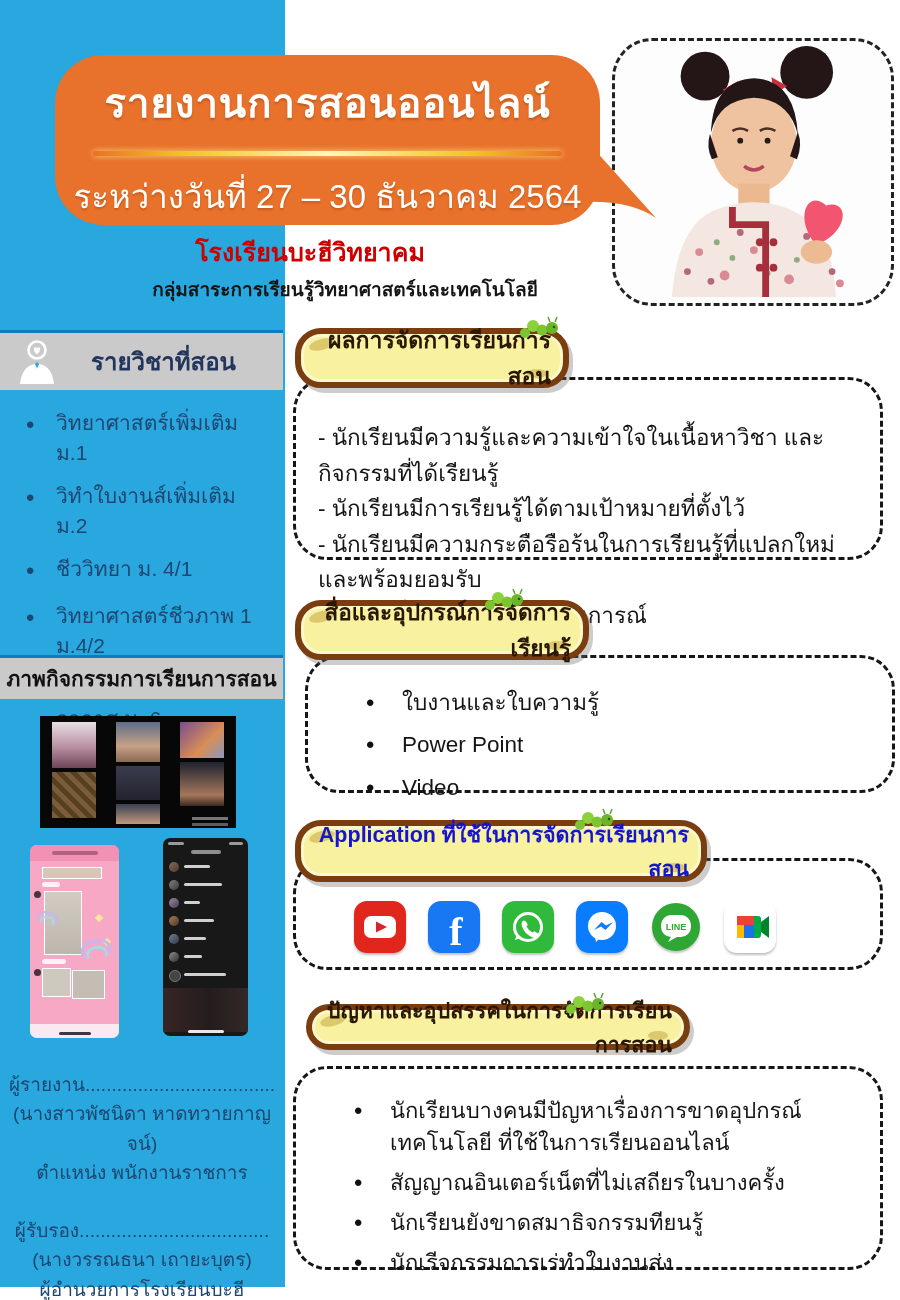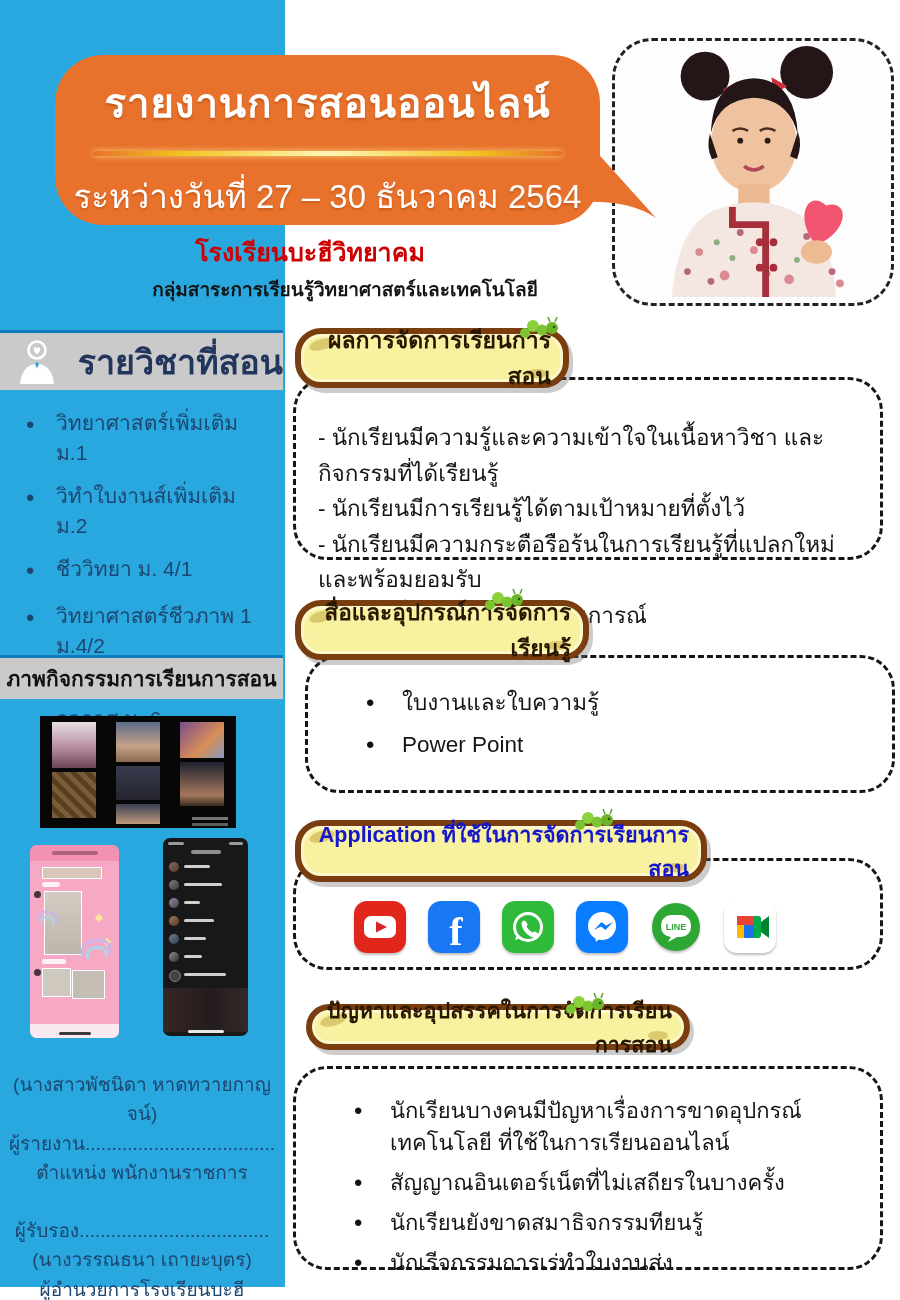--- a/index.html
+++ b/index.html
@@ -28,21 +28,21 @@
               color:#141414;font-size:19px;font-weight:bold;z-index:5;}
 
   
   .photo-card{position:absolute;left:612px;top:38px;width:276px;height:262px;background:#fdfdfd;
               border:3px dashed #222;border-radius:40px;overflow:hidden;z-index:2;}
 
   
   .side-bar-head{position:absolute;left:0;width:283px;background:#CACACA;
                  border-top:3px solid #0E7CBD;display:flex;align-items:center;box-sizing:border-box;}
   #subjects-bar{top:330px;height:60px;}
-  #subjects-bar .bar-title{flex:1;text-align:right;color:#22355C;font-size:34px;font-weight:bold;}
+  #subjects-bar .bar-title{flex:1;text-align:center;color:#22355C;font-size:24px;font-weight:bold;padding-right:14px;}
   #activities-bar{top:655px;height:44px;justify-content:center;}
   #activities-bar .bar-title{color:#111;font-size:21px;font-weight:bold;text-align:center;}
   .person-ic{margin-left:16px;flex:0 0 auto;}
 
   
   .subject-list{position:absolute;left:26px;top:408px;width:238px;color:#1D4670;}
   .subject-item{display:flex;margin-bottom:12px;font-size:21px;line-height:1.45;}
   .subject-item .dot{width:30px;font-size:24px;flex:0 0 auto;}
 
   
@@ -297,22 +297,22 @@
       </div>
     <div class="pr-row" style="top:132px">
       <span class="pr-av" style="background:#444;border:1px solid #777"></span>
       <span class="pr-name" style="width:42px"></span>
       </div>
     <div class="pr-photo"></div>
     <div class="pr-home"></div>
   </div>
 
   <div class="signature">
+    <div>ผู้รายงาน....................................</div>
     <div>(นางสาวพัชนิดา หาดทวายกาญจน์)</div>
-    <div>ผู้รายงาน....................................</div>
     <div>ตำแหน่ง พนักงานราชการ</div>
     <div class="sig-gap"></div>
     <div>ผู้รับรอง....................................</div>
     <div>(นางวรรณธนา เถายะบุตร)</div>
     <div>ผู้อำนวยการโรงเรียนบะฮีวิทยาคม</div>
   </div>
 
   <div class="dash-box box1">
     <div class="rline">- นักเรียนมีความรู้และความเข้าใจในเนื้อหาวิชา และกิจกรรมที่ได้เรียนรู้</div>
     <div class="rline">- นักเรียนมีการเรียนรู้ได้ตามเป้าหมายที่ตั้งไว้</div>
@@ -328,20 +328,21 @@
       <line x1="34" y1="6" x2="32" y2="1" stroke="#5AA32F" stroke-width="1.5"></line>
       <line x1="39" y1="6" x2="41" y2="1" stroke="#5AA32F" stroke-width="1.5"></line>
       <circle cx="38" cy="11" r="1.2" fill="#2c4a12"></circle>
     </svg>
     <span class="banner-text">ผลการจัดการเรียนการสอน</span>
   </div>
 
   <div class="dash-box box2">
     <div class="brow">ใบงานและใบความรู้</div>
     <div class="brow">Power Point</div>
+    <div class="brow">Video</div>
   </div>
   <div class="banner banner2">
     <svg class="cat cat2" width="48" height="24" viewBox="0 0 48 24">
       <circle cx="9" cy="17" r="5" fill="#7CC530"></circle>
         <circle cx="17" cy="10" r="6" fill="#8BD13C"></circle>
       <circle cx="26" cy="14" r="5.5" fill="#7CC530"></circle>
         <circle cx="36" cy="12" r="6" fill="#6CB52A"></circle>
       <line x1="34" y1="6" x2="32" y2="1" stroke="#5AA32F" stroke-width="1.5"></line>
       <line x1="39" y1="6" x2="41" y2="1" stroke="#5AA32F" stroke-width="1.5"></line>
       <circle cx="38" cy="11" r="1.2" fill="#2c4a12"></circle>

